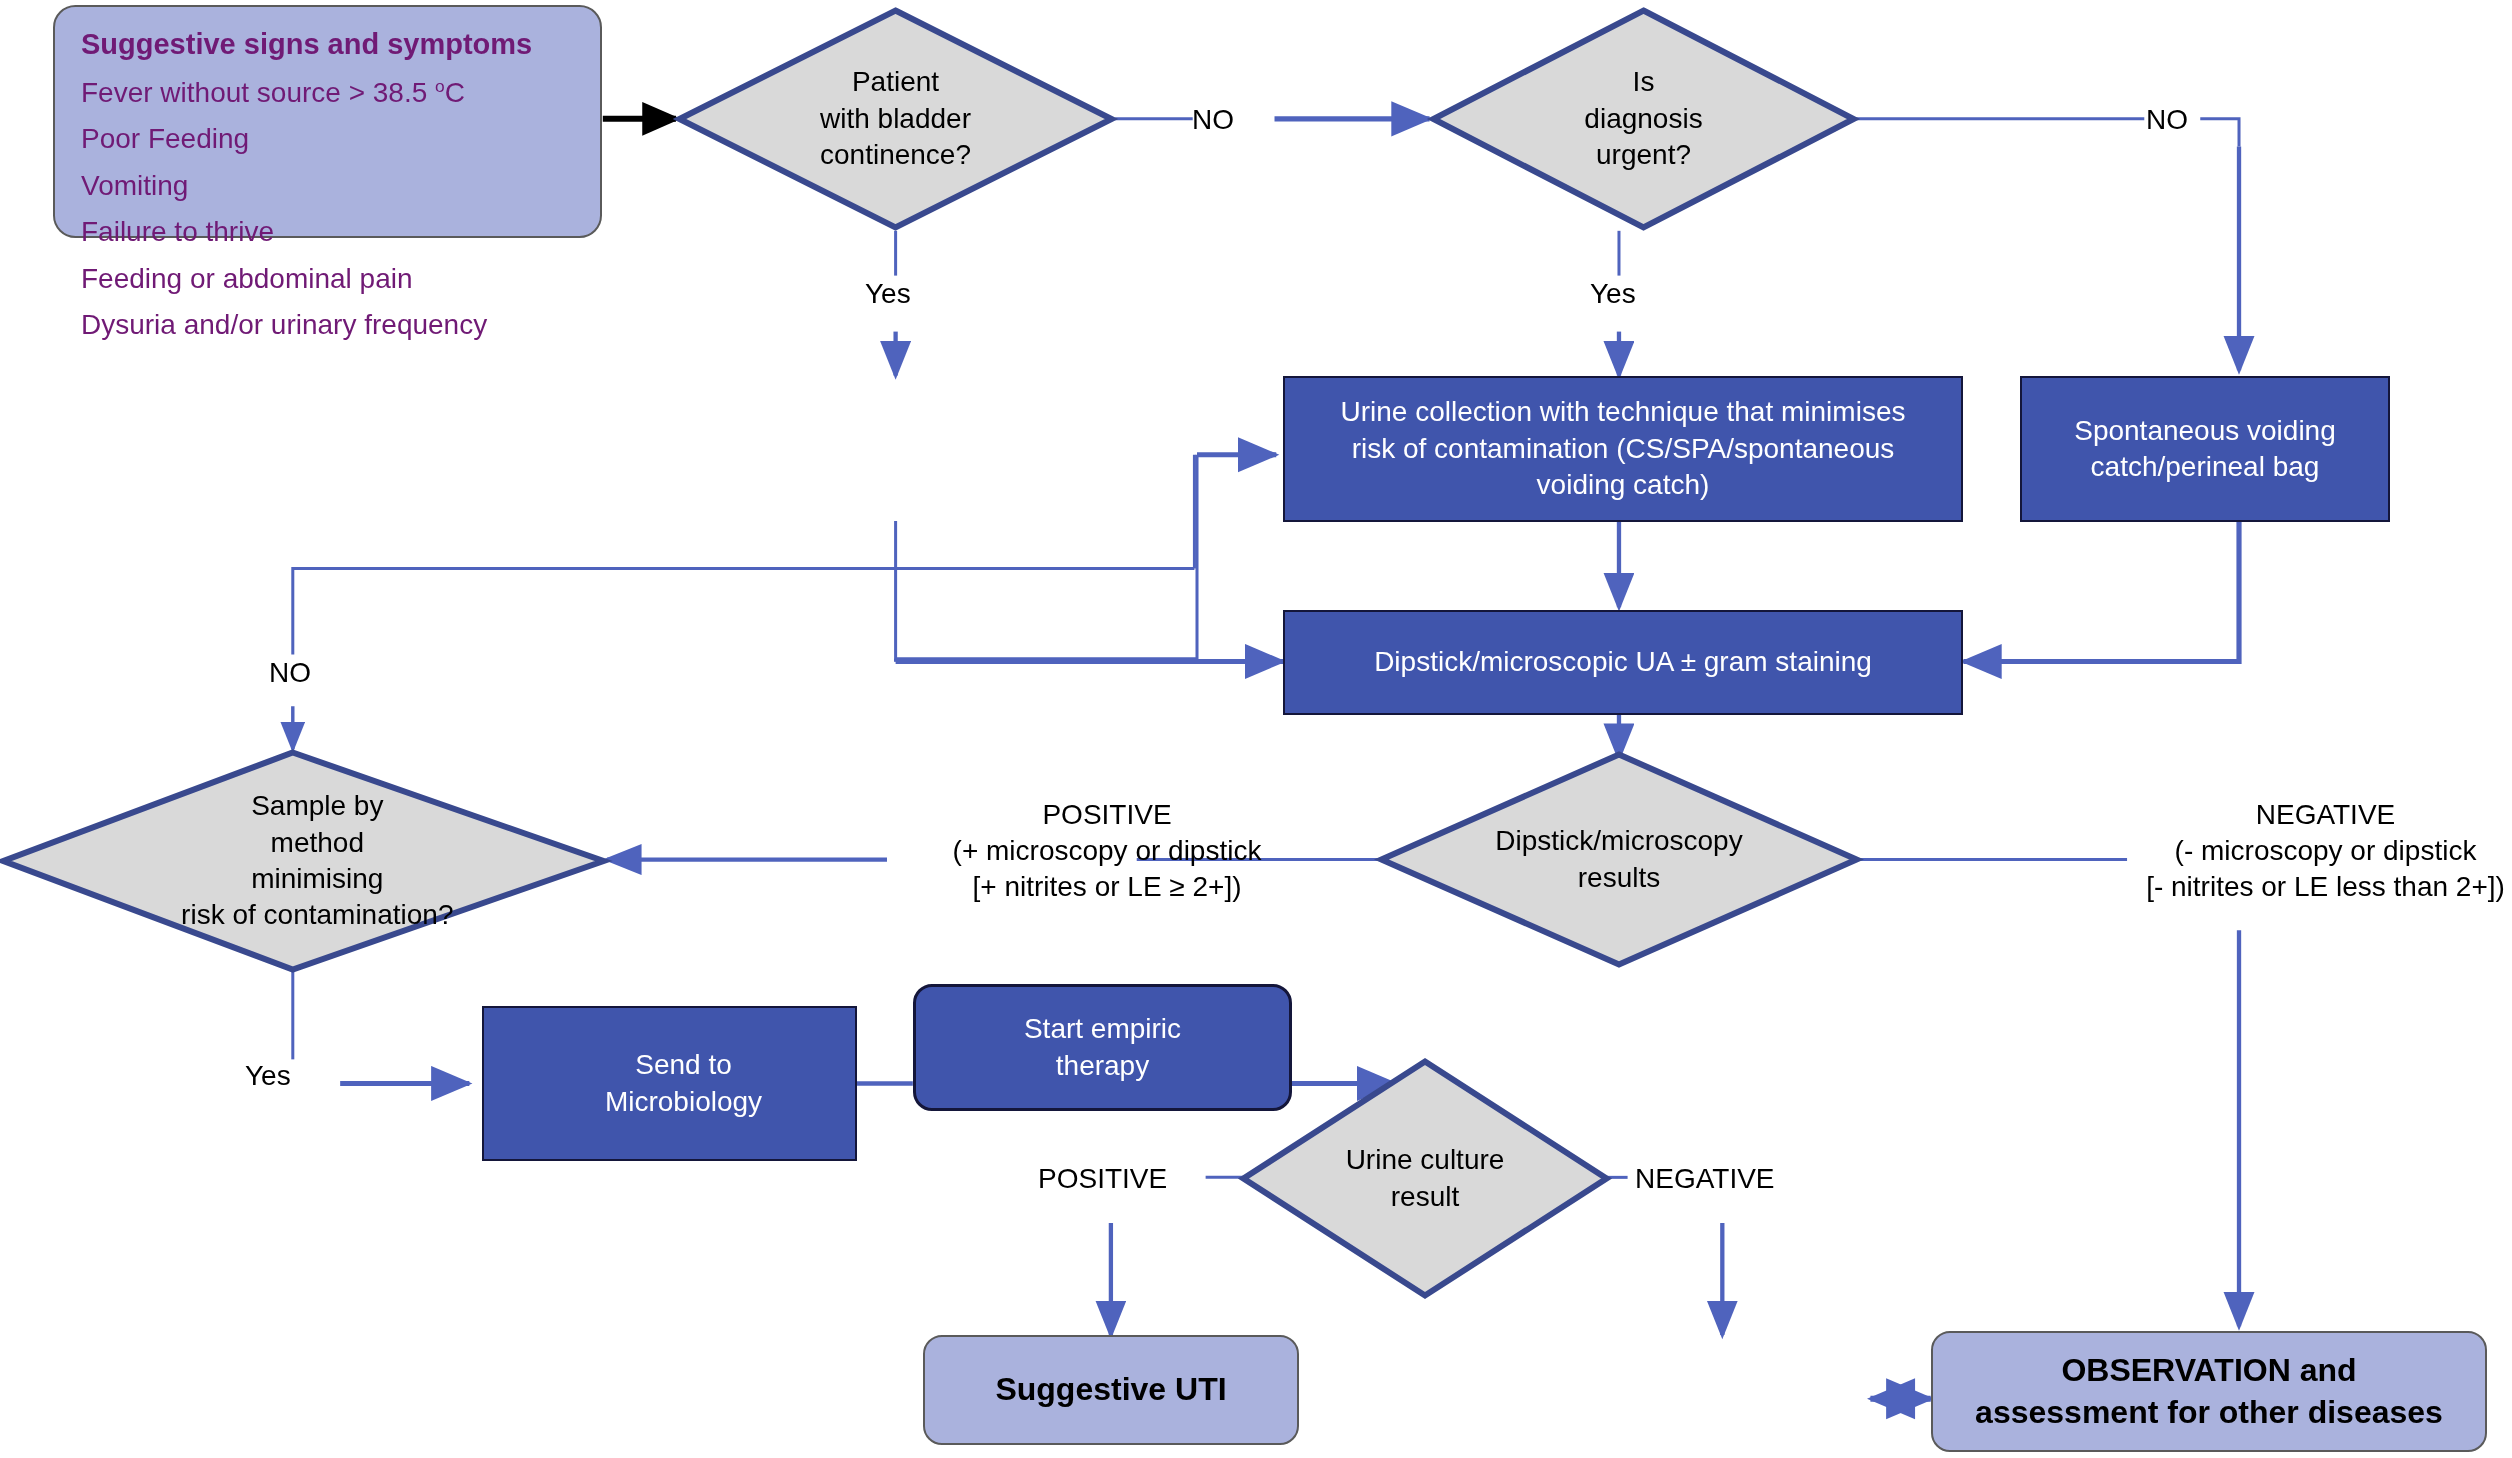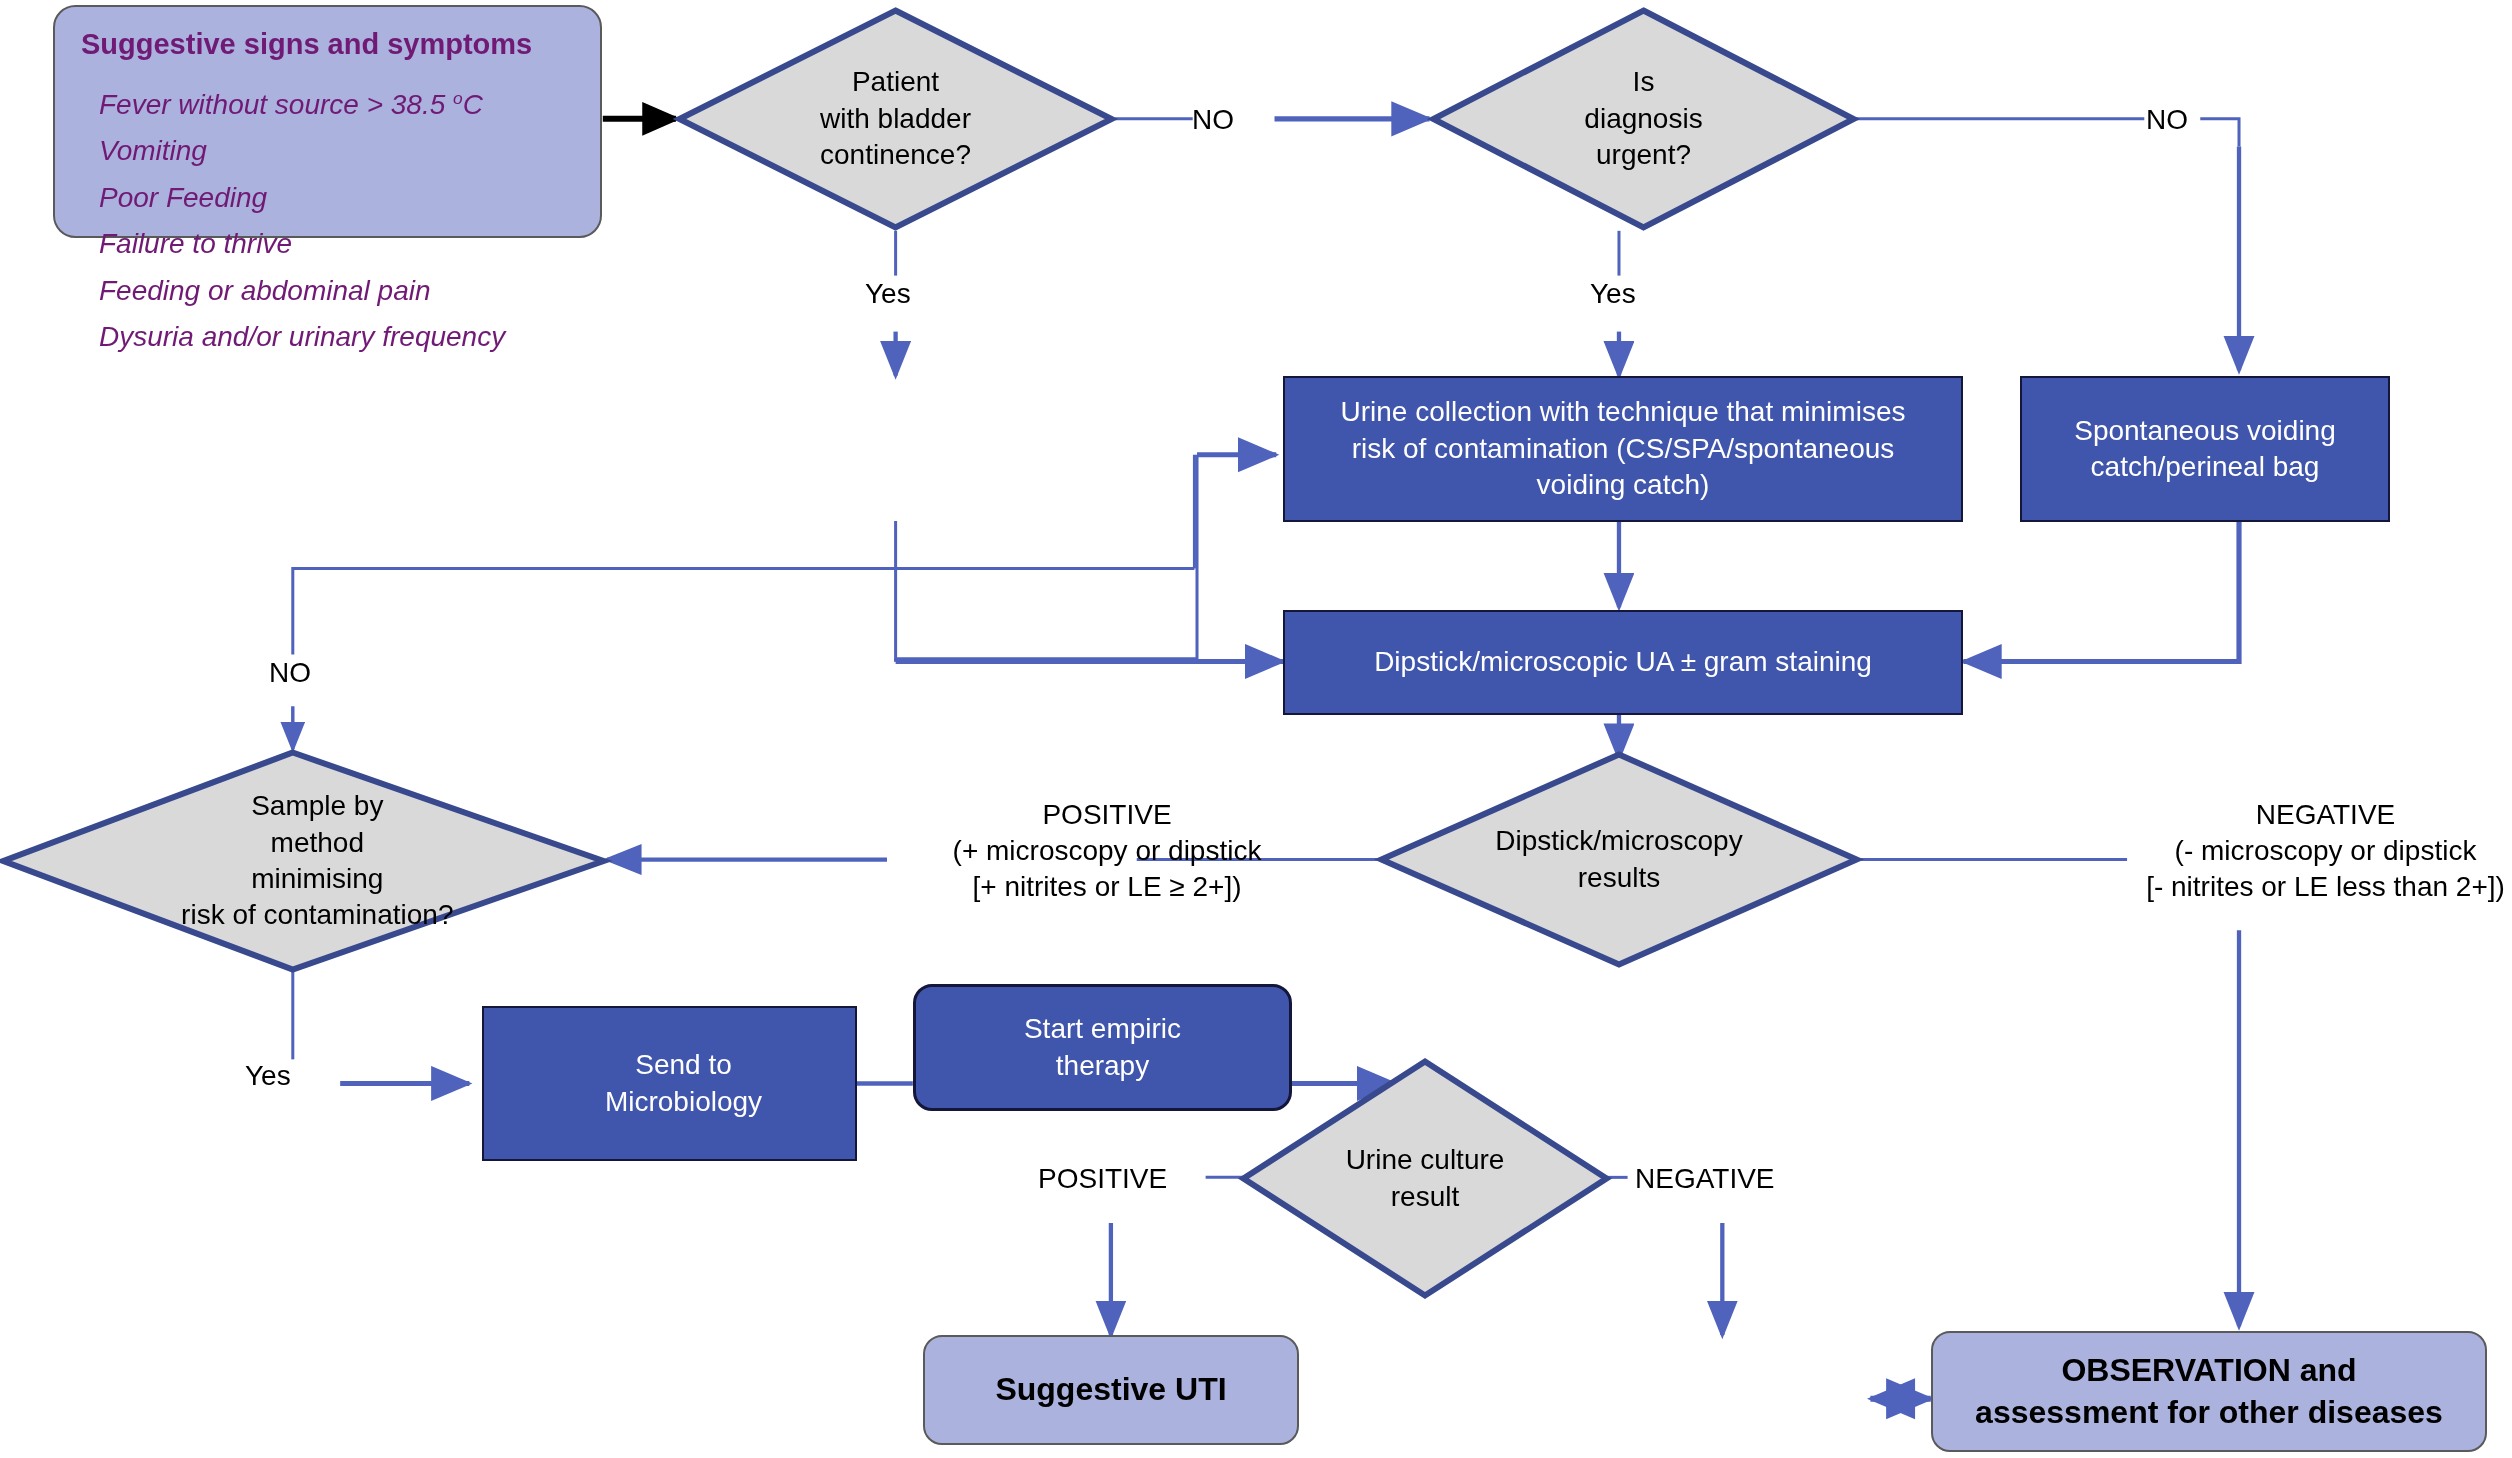--- a/index.html
+++ b/index.html
@@ -57,23 +57,22 @@
     padding: 19px 22.4px 15.5px 26px;
     text-align: left;
   }
   .symptom-title {
     font-weight: bold;
     font-size: 29px;
     margin-bottom: 6px;
   }
   .symptom-list {
     list-style: none;
-    margin: 18px;
+    margin: 0;
     padding: 0;
-    font-style: italic;
   }
   .symptom-list li {
     font-size: 28px;
     line-height: 1.66;
     white-space: nowrap;
   }
   .sup-o {
     font-size: 0.62em;
     vertical-align: super;
   }
@@ -201,22 +200,22 @@
     <path d="M 1865,1367 L 1890,1367" stroke="#4f63bd" stroke-width="3.5" fill="none"></path>
     <path d="M 2000,1420 L 2000,1550" stroke="#4f63bd" stroke-width="5" fill="none" marker-end="url(#ar-thin)"></path>
 
     <path d="M 2172,1624 L 2242,1624" stroke="#4f63bd" stroke-width="7" fill="none" marker-end="url(#ar-blue)" marker-start="url(#ar-blue-back)"></path>
   </svg>
 
   <div class="node symptom-box" style="left:53px; top:5.2px; width:549px; height:233px;">
     <div class="symptom-title">Suggestive signs and symptoms</div>
     <ul class="symptom-list">
       <li><span>Fever without source &gt; 38.5 </span><span class="sup-o">o</span><span>C</span></li>
+      <li>Poor Feeding</li>
       <li>Vomiting</li>
-      <li>Poor Feeding</li>
       <li>Failure to thrive</li>
       <li>Feeding or abdominal pain</li>
       <li>Dysuria and/or urinary frequency</li>
     </ul>
   </div>
 
   <div class="diamond" style="left:676px; top:6.9px; width:439px; height:224px;">
     <svg width="439" height="224" viewBox="0 0 510 260">
       <polygon points="255,4 506,130 255,256 4,130" fill="#d9d9d9" stroke="#39498e" stroke-width="7"></polygon>
     </svg>

